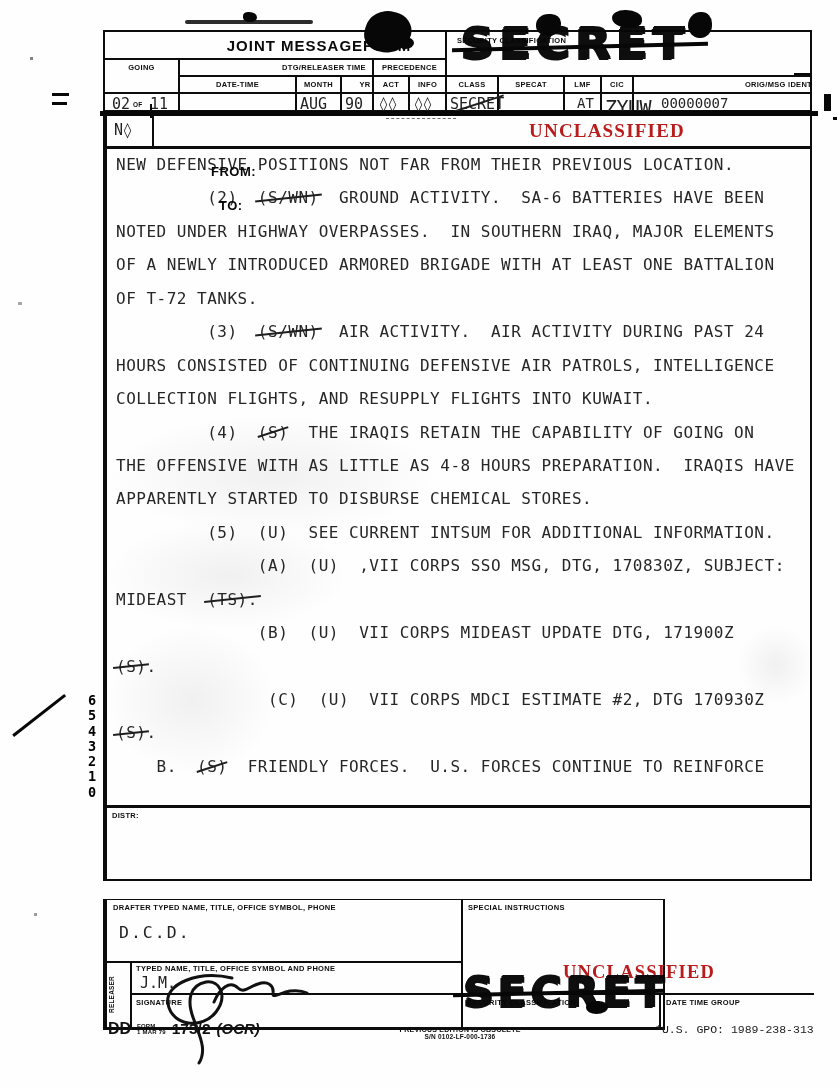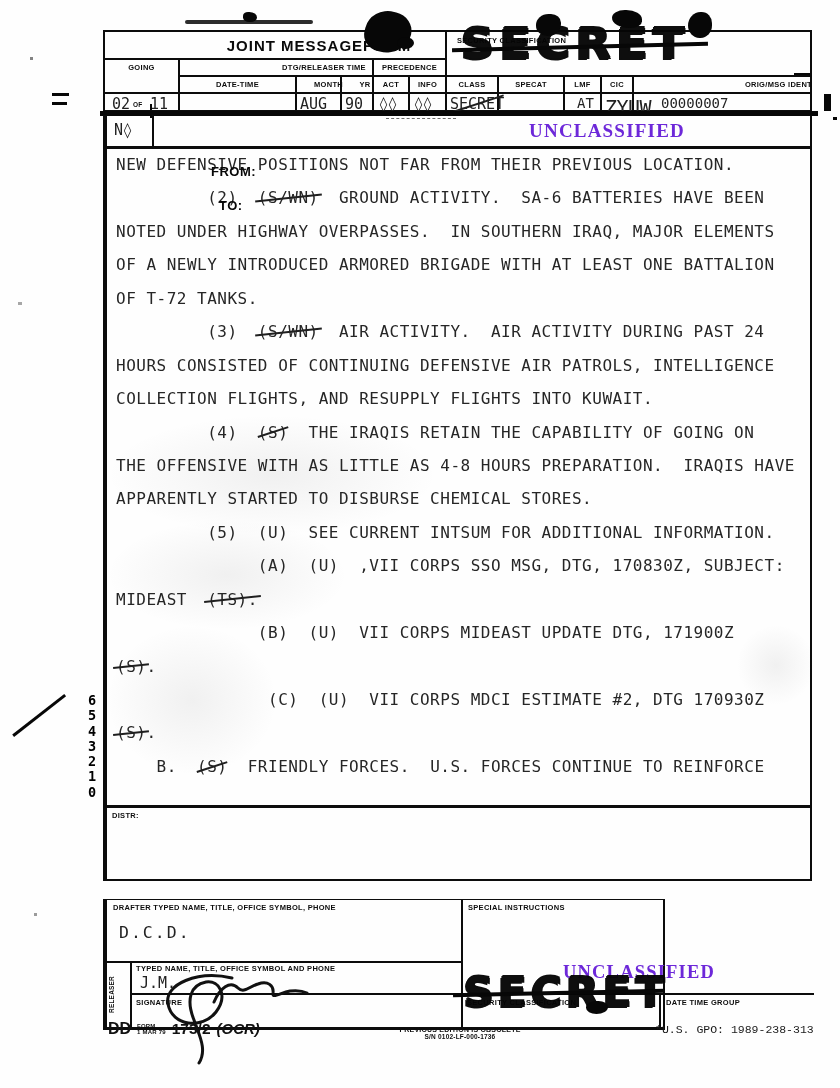--- a/index.html
+++ b/index.html
@@ -2,21 +2,21 @@
 <html><head>
 <meta charset="utf-8">
 <style>
   html,body{margin:0;padding:0;background:#e8e8e8;}
   .page{position:relative;width:840px;height:1088px;background:#fefefe;overflow:hidden;
         font-family:"Liberation Sans",sans-serif;color:#111;}
   .abs{position:absolute;}
   .lbl{font:bold 7.5px "Liberation Sans",sans-serif;letter-spacing:.3px;color:#0d0d0d;white-space:nowrap;}
   .lbl-sm{font:bold 6.5px "Liberation Sans",sans-serif;letter-spacing:.2px;color:#0d0d0d;white-space:nowrap;}
   .ocr{font-family:"DejaVu Sans Mono",monospace;color:#222;white-space:pre;}
-  .serifhead{font-family:"Liberation Serif",serif;font-weight:bold;color:#6d28d9;}
+  .serifhead{font-family:"Liberation Serif",serif;font-weight:bold;color:#b91c1c;}
   .vline{position:absolute;background:#0c0c0c;}
   .hline{position:absolute;background:#0c0c0c;}
   .stamp{font-family:"DejaVu Sans",sans-serif;font-weight:800;color:#050505;
          text-shadow:1.5px 1px 0 #050505,-1px 1.5px 0 #050505,1px -1px 0 #050505;
          white-space:nowrap;opacity:.96;}
   .blob{position:absolute;background:#070707;}
   .tline{height:33.45px;line-height:33.45px;font:16px "DejaVu Sans Mono",monospace;
          letter-spacing:.5px;color:#262626;white-space:pre;}
   .struck{position:relative;display:inline-block;}
   .struck::after{content:"";position:absolute;left:-3px;right:-3px;top:46%;height:0;
@@ -64,21 +64,21 @@
     <div class="vline" style="left:527px;top:43px;width:1.6px;height:35px;"></div>
 
     
     <div class="abs" style="left:0;top:5px;width:340px;text-align:center;font:bold 15px 'Liberation Sans',sans-serif;letter-spacing:1px;color:#0a0a0a;padding-left:44px;">JOINT MESSAGEFORM</div>
     <div class="abs lbl" style="left:352px;top:4px;">SECURITY CLASSIFICATION</div>
 
     <div class="abs lbl" style="left:0;top:31px;width:73px;text-align:center;">GOING</div>
     <div class="abs lbl" style="left:75px;top:31px;width:192px;text-align:center;margin-left:48px;">DTG/RELEASER TIME</div>
     <div class="abs lbl" style="left:269px;top:31px;width:71px;text-align:center;">PRECEDENCE</div>
     <div class="abs lbl" style="left:75px;top:48px;width:115px;text-align:center;">DATE-TIME</div>
-    <div class="abs lbl" style="left:192px;top:48px;width:43px;padding-left:17px;">MONTH</div>
+    <div class="abs lbl" style="left:192px;top:48px;width:43px;text-align:center;">MONTH</div>
     <div class="abs lbl" style="left:237px;top:48px;width:46px;text-align:center;">YR</div>
     <div class="abs lbl" style="left:269px;top:48px;width:34px;text-align:center;">ACT</div>
     <div class="abs lbl" style="left:305px;top:48px;width:35px;text-align:center;">INFO</div>
     <div class="abs lbl" style="left:342px;top:48px;width:50px;text-align:center;">CLASS</div>
     <div class="abs lbl" style="left:394px;top:48px;width:64px;text-align:center;">SPECAT</div>
     <div class="abs lbl" style="left:460px;top:48px;width:35px;text-align:center;">LMF</div>
     <div class="abs lbl" style="left:497px;top:48px;width:30px;text-align:center;">CIC</div>
     <div class="abs lbl" style="left:529px;top:48px;width:178px;text-align:right;">ORIG/MSG IDENT</div>
 
     

